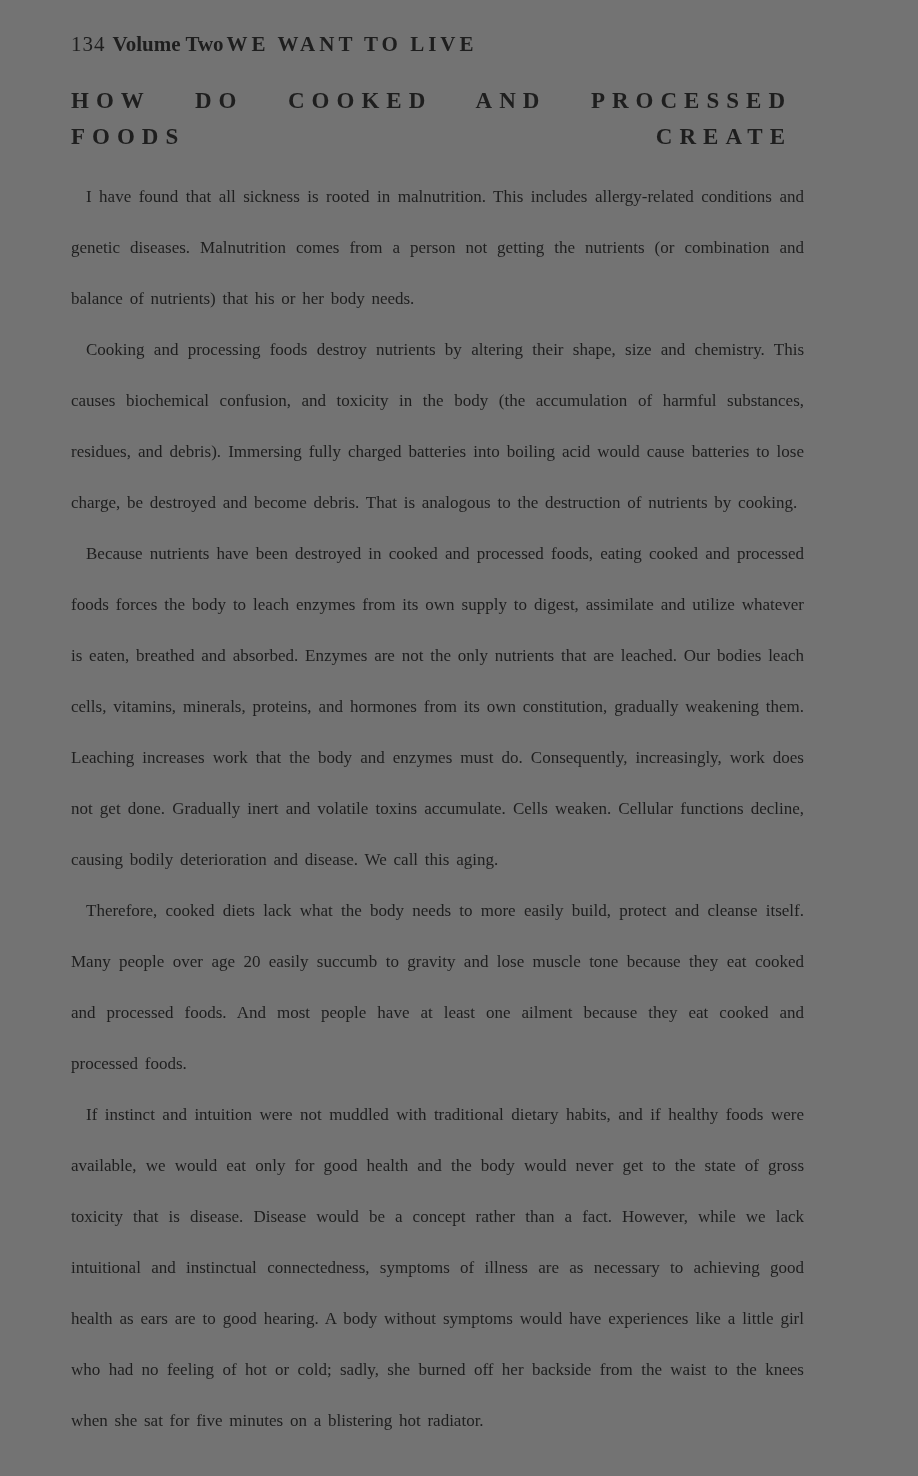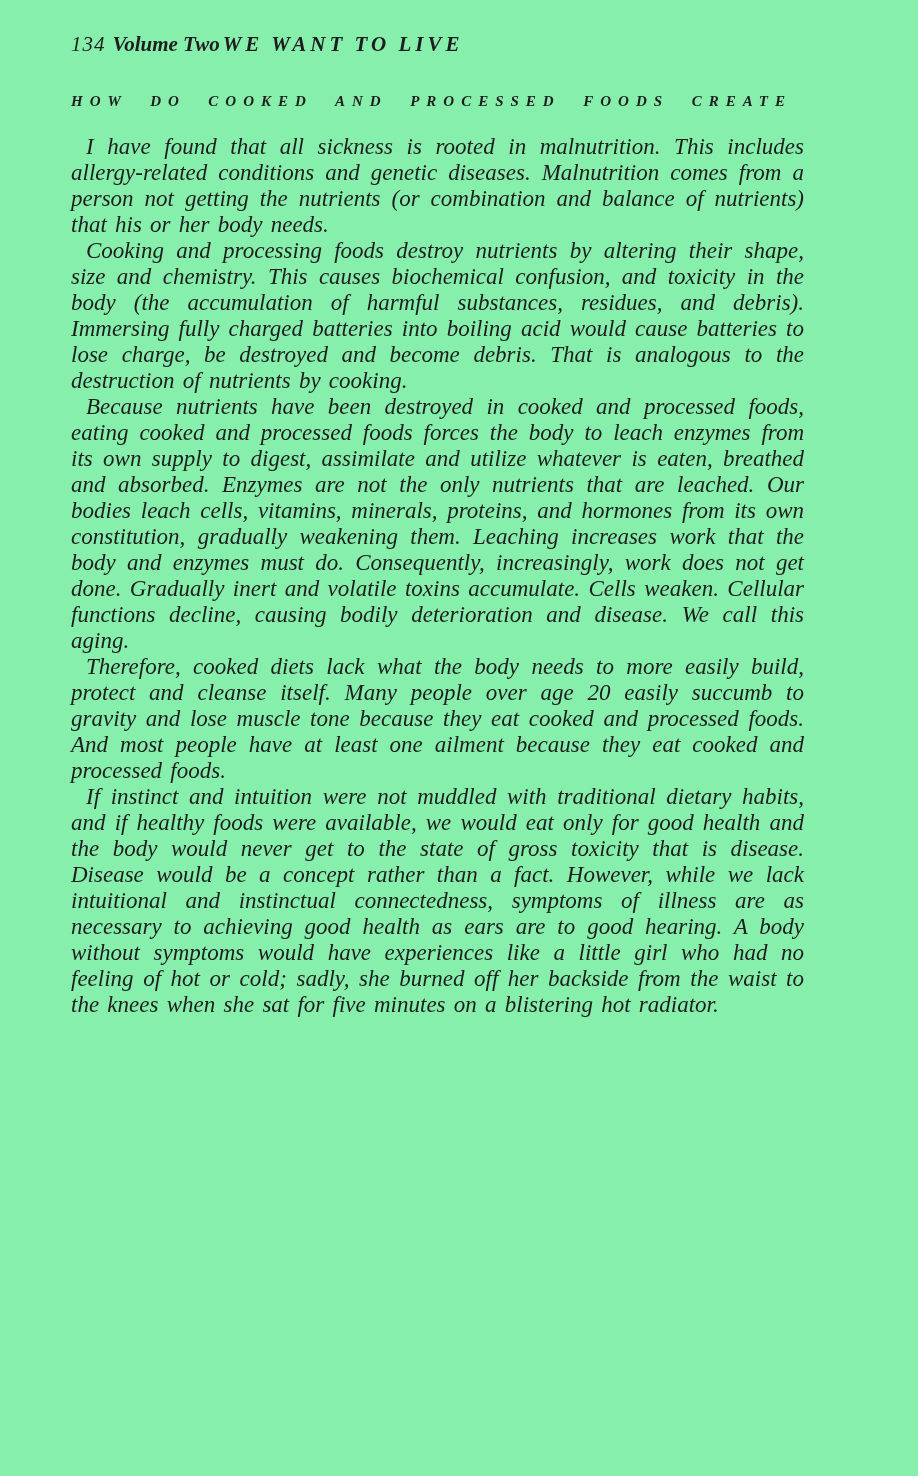--- a/index.html
+++ b/index.html
@@ -5,26 +5,25 @@
   html, body {
     margin: 0;
     padding: 0;
     background: #ffffff;
   }
   .page {
     position: relative;
     width: 918px;
     height: 1476px;
     box-sizing: border-box;
-    background: #86efac;
+    background: #737373;
     padding: 33px 114px 0 71px;
     font-family: "Liberation Serif", "DejaVu Serif", serif;
     color: #1e1e1e;
     overflow: hidden;
-    font-style: italic;
   }
   .running-header {
     font-size: 21px;
     line-height: 23px;
     font-weight: bold;
     white-space: nowrap;
   }
   .running-header .page-num {
     font-weight: normal;
     margin-right: 7px;
@@ -32,37 +31,37 @@
   }
   .running-header .volume {
     margin-right: 3px;
   }
   .running-header .book-title {
     letter-spacing: 4px;
     word-spacing: -1px;
   }
   .chapter-heading {
     margin: 27px 12px 0 0;
-    font-size: 15px;
+    font-size: 23px;
     font-weight: bold;
     line-height: 36.4px;
     letter-spacing: 7px;
     word-spacing: 10px;
   }
   .chapter-heading .h-line {
     display: block;
   }
   .chapter-heading .h-line-full {
     text-align: justify;
     text-align-last: justify;
   }
   .body-text {
     margin-top: 15px;
-    font-size: 23px;
-    line-height: 26px;
+    font-size: 17px;
+    line-height: 51px;
     text-align: justify;
     word-spacing: 2.5px;
   }
   .body-text p {
     margin: 0;
     padding: 0;
     text-indent: 15px;
   }
 </style>
 </head>

